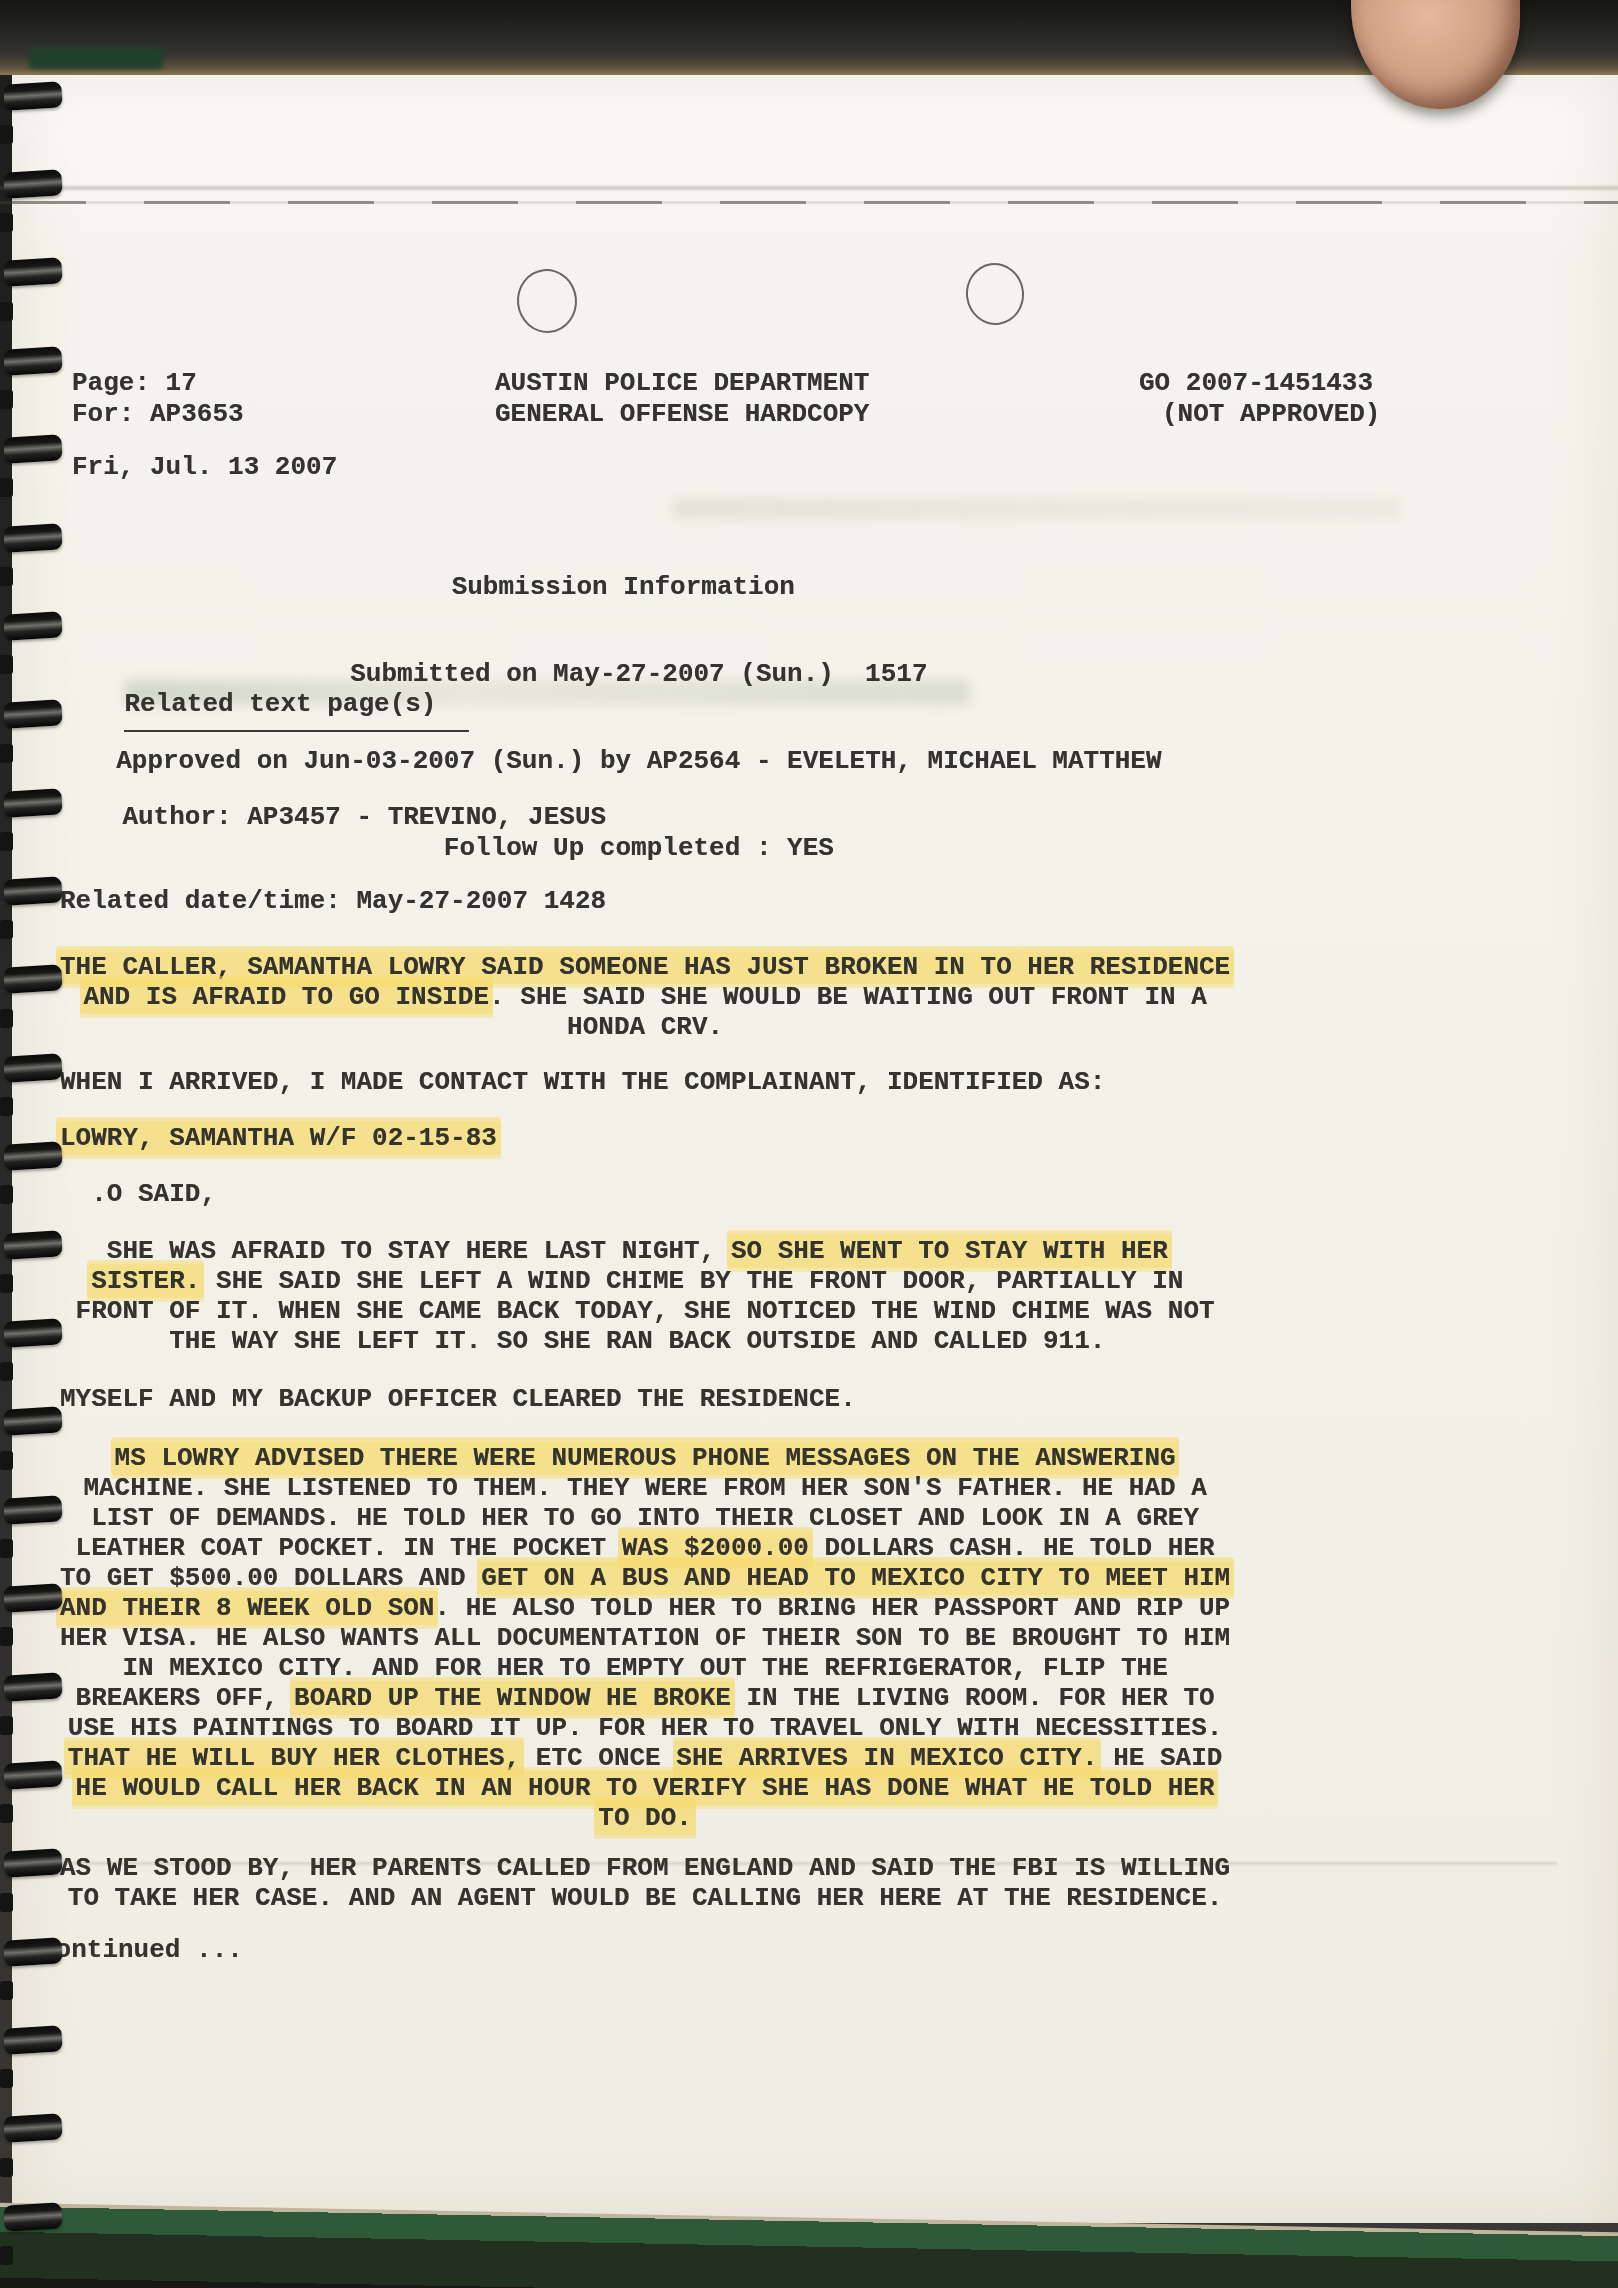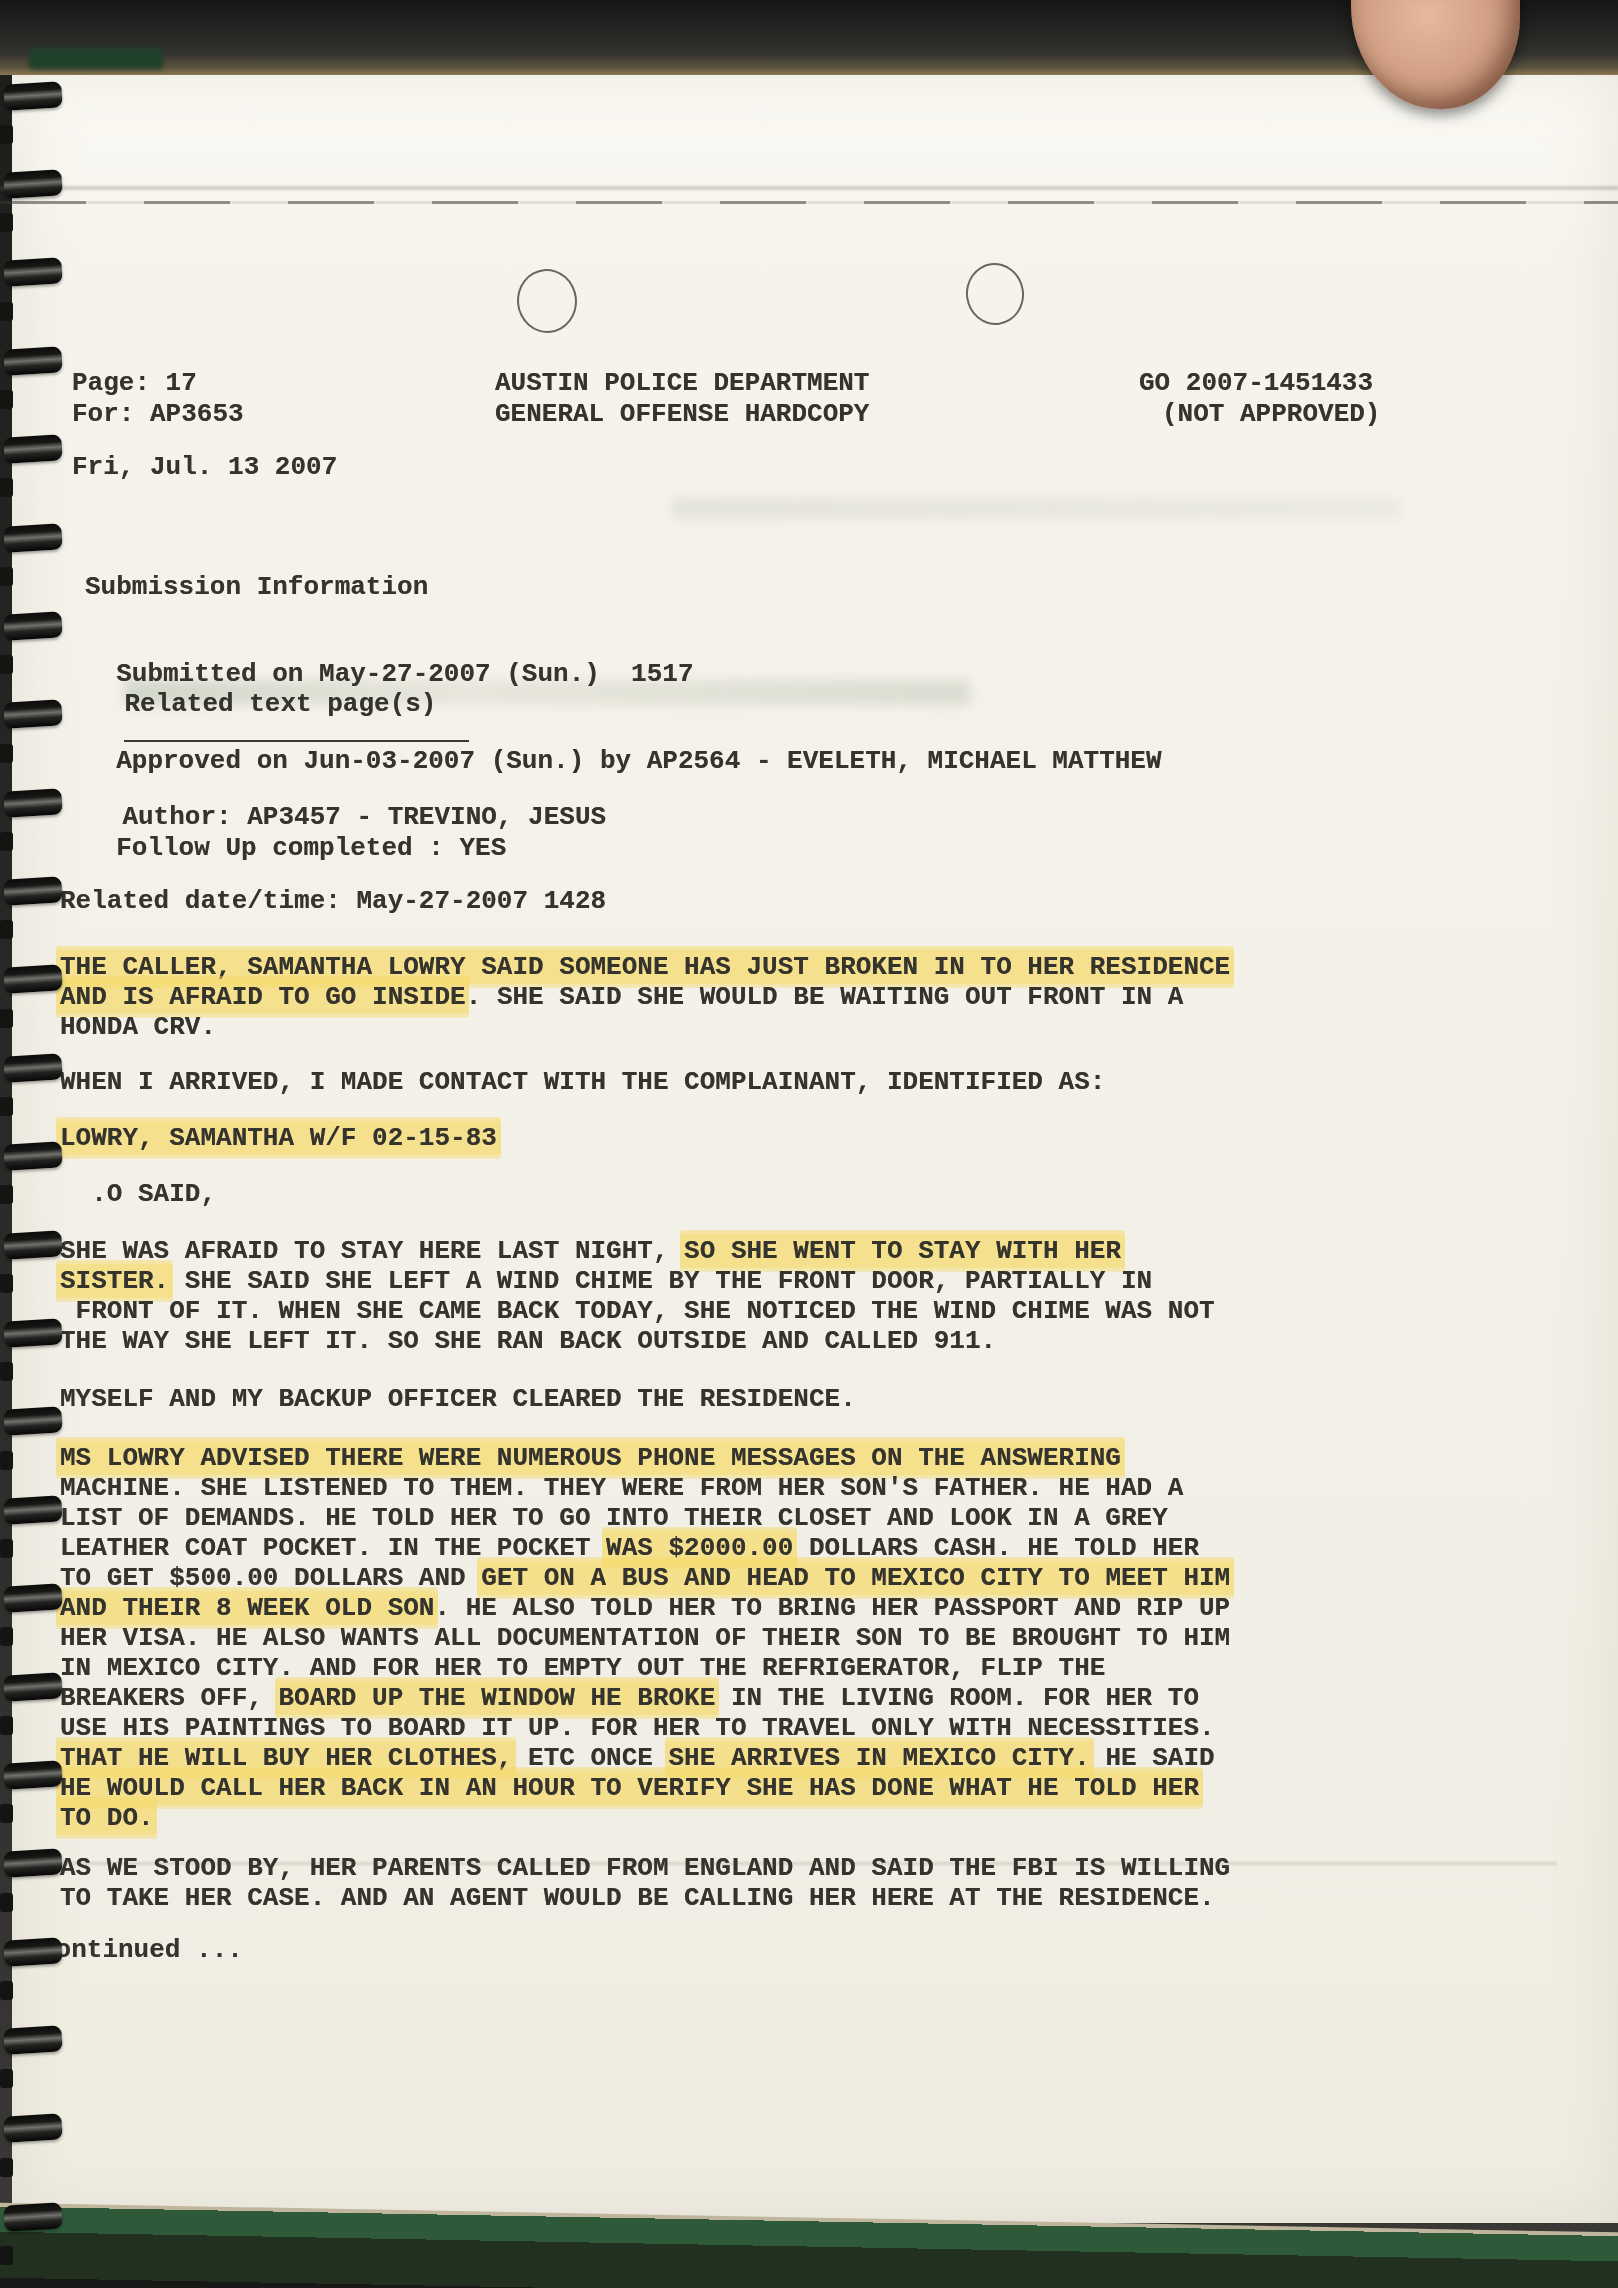--- a/index.html
+++ b/index.html
@@ -1,19 +1,19 @@
 <!DOCTYPE html>
 <html><head>
 <meta charset="utf-8">
 <title>Scanned Police Report</title>
 <style>
   html,body{margin:0;padding:0;background:#232321;}
   .shot{position:relative;width:1619px;height:2288px;overflow:hidden;
         background:linear-gradient(180deg,#1d1d1c 0%,#2c2c2a 60%,#3a3936 100%);
-        font-family:"Liberation Mono","DejaVu Sans Mono",monospace;}
+        font-family:"Liberation Mono","DejaVu Sans Mono",monospace;text-align:center;}
   
   .top-band{position:absolute;left:0;top:0;width:100%;height:75px;z-index:2;
         background:linear-gradient(180deg,#161615 0%,#262624 45%,#34332f 72%,#5c5340 90%,#8a7850 100%);}
   .cover-sliver{position:absolute;left:29px;top:48px;width:134px;height:21px;z-index:2;
         background:#20402a;filter:blur(2.9px);border-radius:3.8px;}
   
   .page{position:absolute;left:11.5px;top:71px;width:1607px;height:2152px;z-index:1;
         background:linear-gradient(180deg,#fbfaf5 0%,#f6f3ec 9%,#f3f0e8 55%,#efece2 100%);
         box-shadow:inset 0 0 67px rgba(175,165,140,.22);}
   
@@ -46,21 +46,21 @@
   .scanline3{position:absolute;left:58px;top:1862px;width:1499px;height:2.9px;z-index:2;
         background:rgba(150,140,118,.25);filter:blur(1px);}
   .ghost1{position:absolute;left:125px;top:680px;width:845px;height:25px;z-index:2;
         background:linear-gradient(90deg,rgba(108,138,108,.26),rgba(140,150,120,.12) 40%,rgba(118,140,112,.2));
         filter:blur(5.8px);}
   .ghost2{position:absolute;left:672px;top:498px;width:730px;height:21px;z-index:2;
         background:linear-gradient(90deg,rgba(120,140,115,.14),rgba(130,145,118,.08));filter:blur(5.8px);}
   
   .txt{position:absolute;z-index:3;font-size:26px;font-weight:700;color:#34332d;
        white-space:pre;letter-spacing:0;text-shadow:0 0 0.6px rgba(52,51,45,.55);}
-  .related-underline{border-bottom:2.9px solid #3b3a33;padding-bottom:21px;padding-right:33px;}
+  .related-underline{border-bottom:2.9px solid #3b3a33;padding-bottom:11px;padding-right:33px;}
   .block{line-height:29px;}
   .docblock{line-height:28px;}
   .para{position:absolute;z-index:3;left:60px;font-size:26px;font-weight:700;color:#34332d;
         line-height:30px;white-space:pre;text-shadow:0 0 0.6px rgba(52,51,45,.55);}
   .p0{top:862px}.p1{top:952px}.p2{top:1067px}.p3{top:1123px}.p4{top:1179px}
   .p5{top:1236px}.p6{top:1384px}.p7{top:1443px}.p8{top:1853px}
   .hl{background:rgba(245,218,105,.72);border-radius:2.9px;
       box-shadow:0 -3.8px 0 rgba(245,218,105,.55),0 3.8px 0 rgba(245,218,105,.45);
       padding:1.9px 3.8px;margin:0 -3.8px;}
   .continued{top:1935px;left:40px;}

